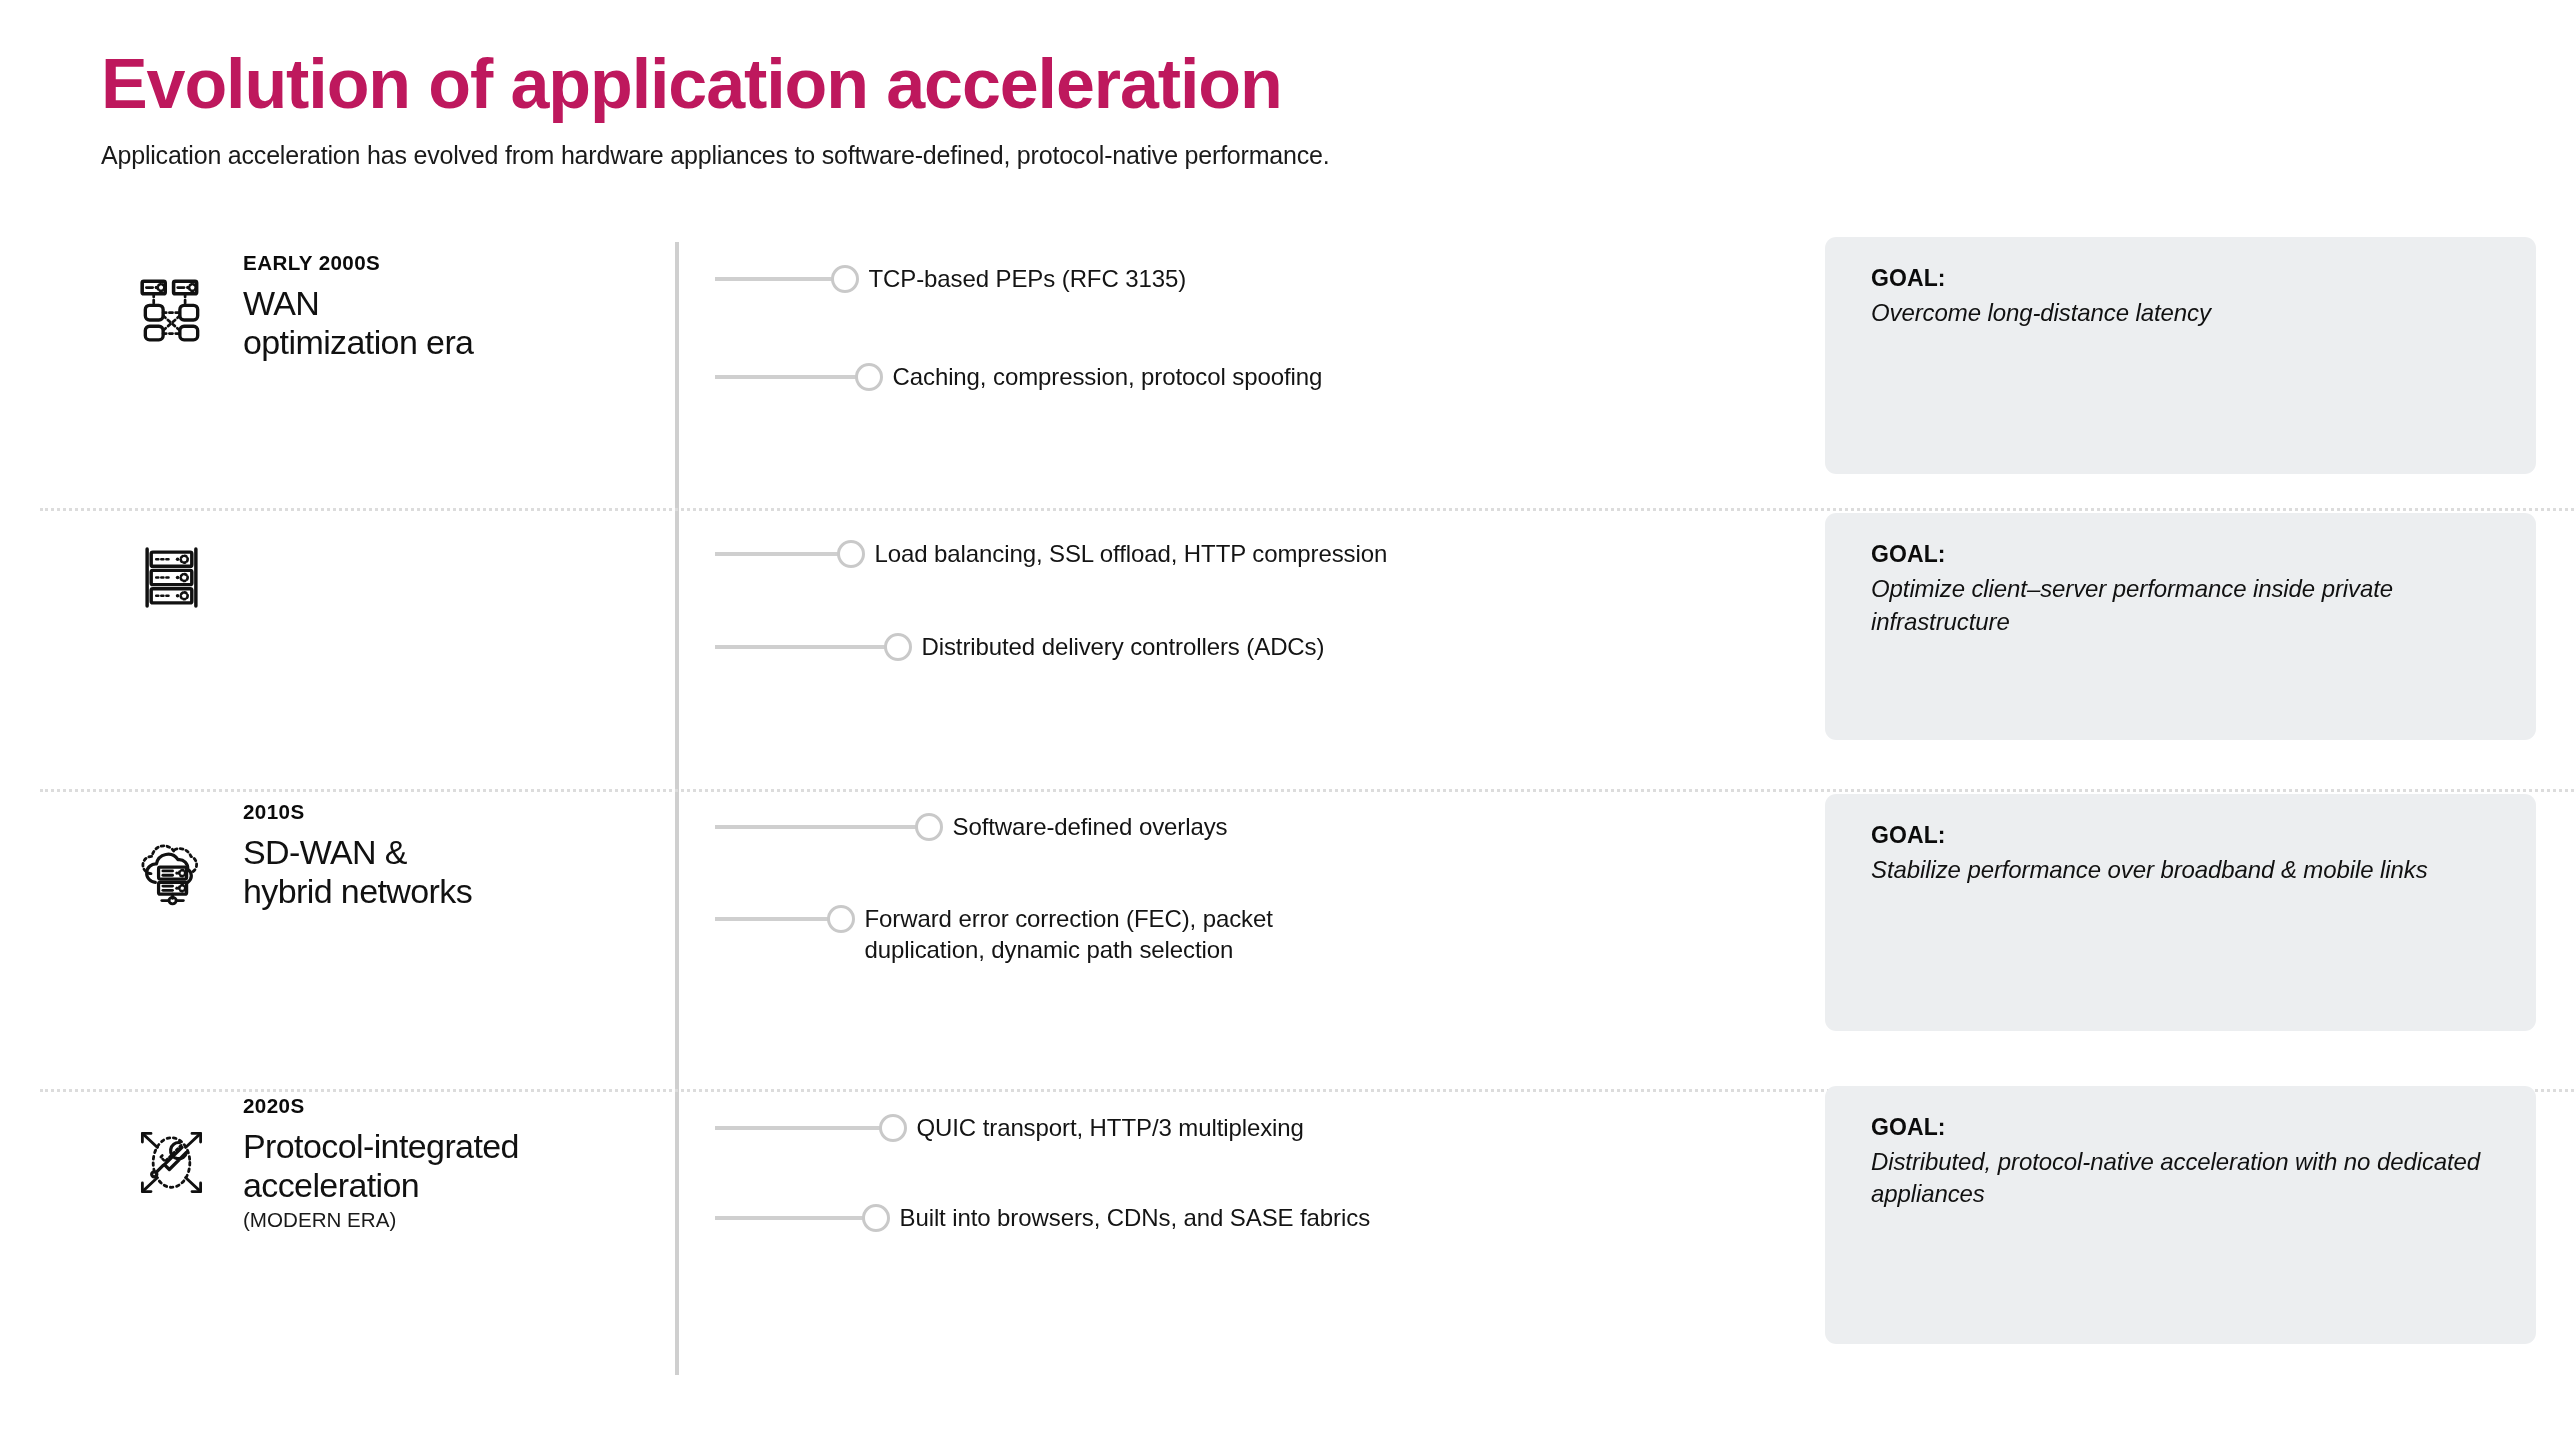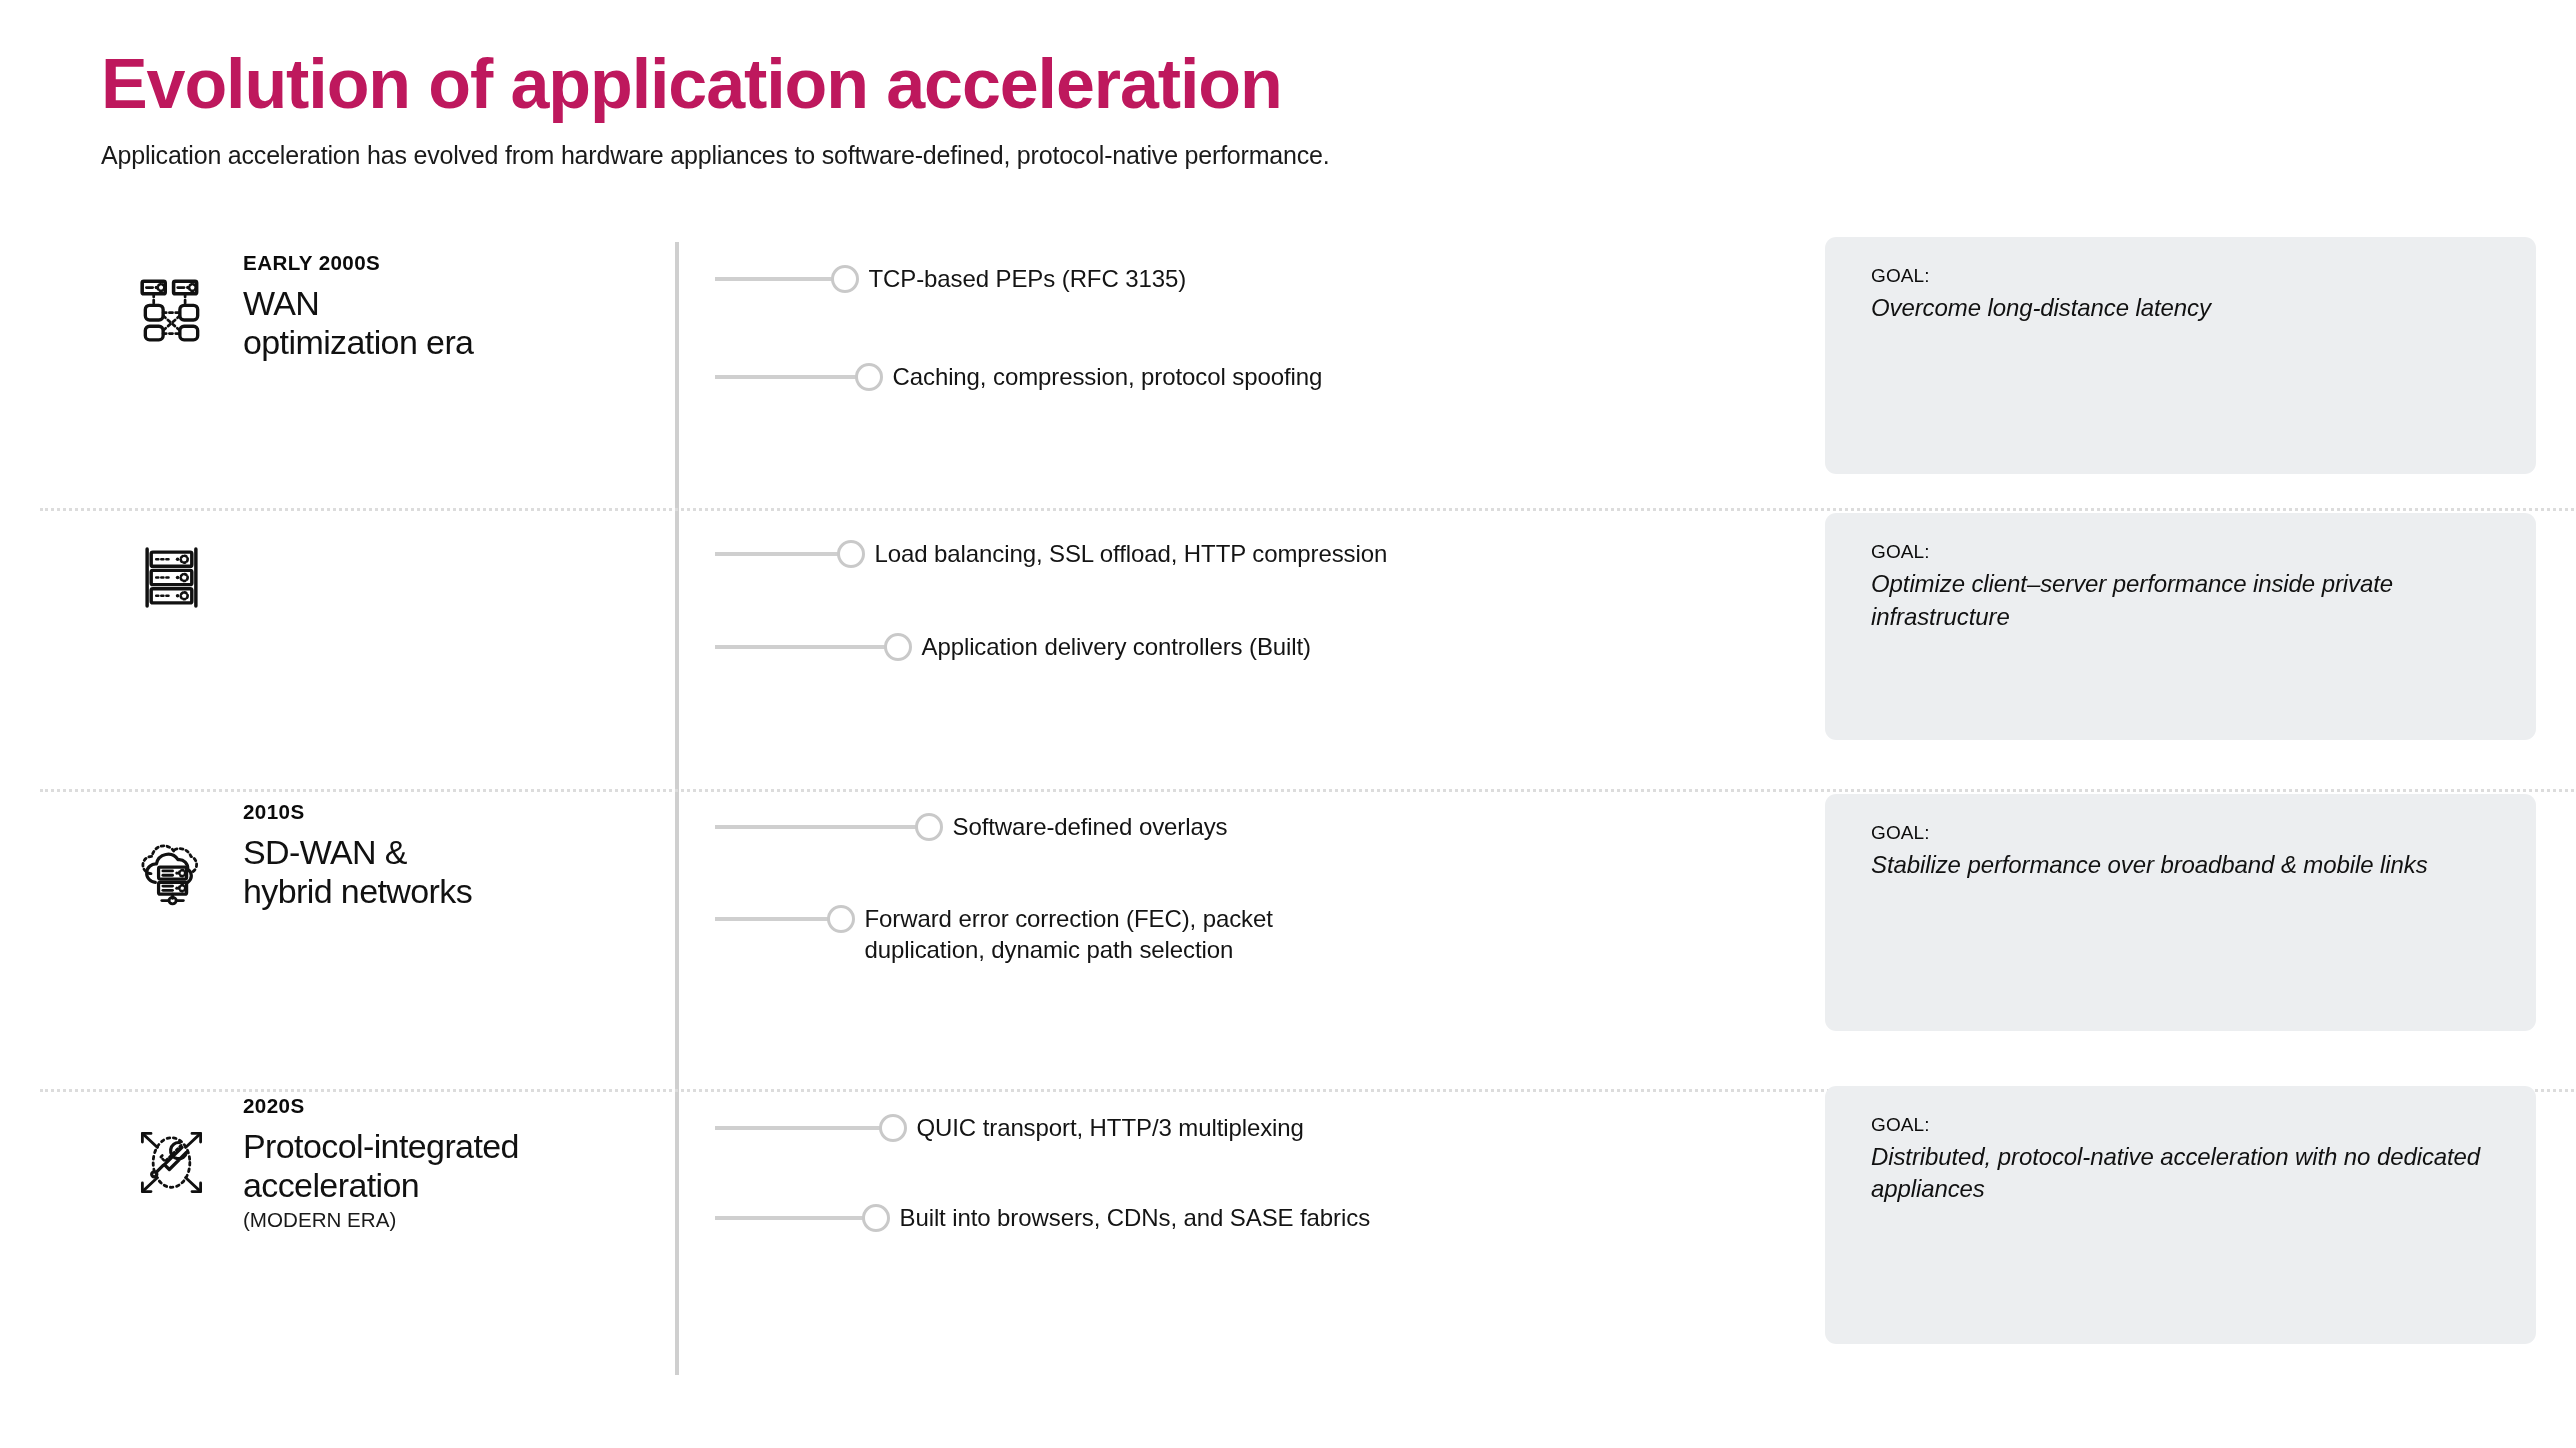--- a/index.html
+++ b/index.html
@@ -83,21 +83,21 @@
     flex: 0 0 auto;
   }
 
   
   .goal-card {
     position: absolute; left: 1785px;
     width: 711px; background: #eceef0; border-radius: 11.3px;
     padding: 28px 46px;
   }
   .goal-label {
-    font-size: 19px; font-weight: 400; letter-spacing: 0.1px; color: #0b0b0b;
+    font-size: 23px; font-weight: 700; letter-spacing: 0.1px; color: #0b0b0b;
   }
   .goal-text {
     margin-top: 5.2px; font-size: 24px; font-style: italic;
     line-height: 1.34; color: #111111; letter-spacing: -0.1px;
   }
 
   
   svg.ic { display: block; }
 </style>
 </head>
@@ -191,21 +191,21 @@
 
       <div class="bullets">
         <div class="bullet" style="top:31px">
           <div class="connector" style="width:123px"></div>
           <div class="dot"></div>
           <div class="bullet-text">Load balancing, SSL offload, HTTP compression</div>
         </div>
         <div class="bullet" style="top:124px">
           <div class="connector" style="width:170px"></div>
           <div class="dot"></div>
-          <div class="bullet-text">Application delivery controllers (Built)</div>
+          <div class="bullet-text">Distributed delivery controllers (ADCs)</div>
         </div>
       </div>
 
       <div class="goal-card" style="top:5.2px;height:227px">
         <div class="goal-label">GOAL:</div>
         <div class="goal-text">Optimize client–server performance inside private infrastructure</div>
       </div>
 
       <div class="divider" style="top:281px"></div>
     </div>

